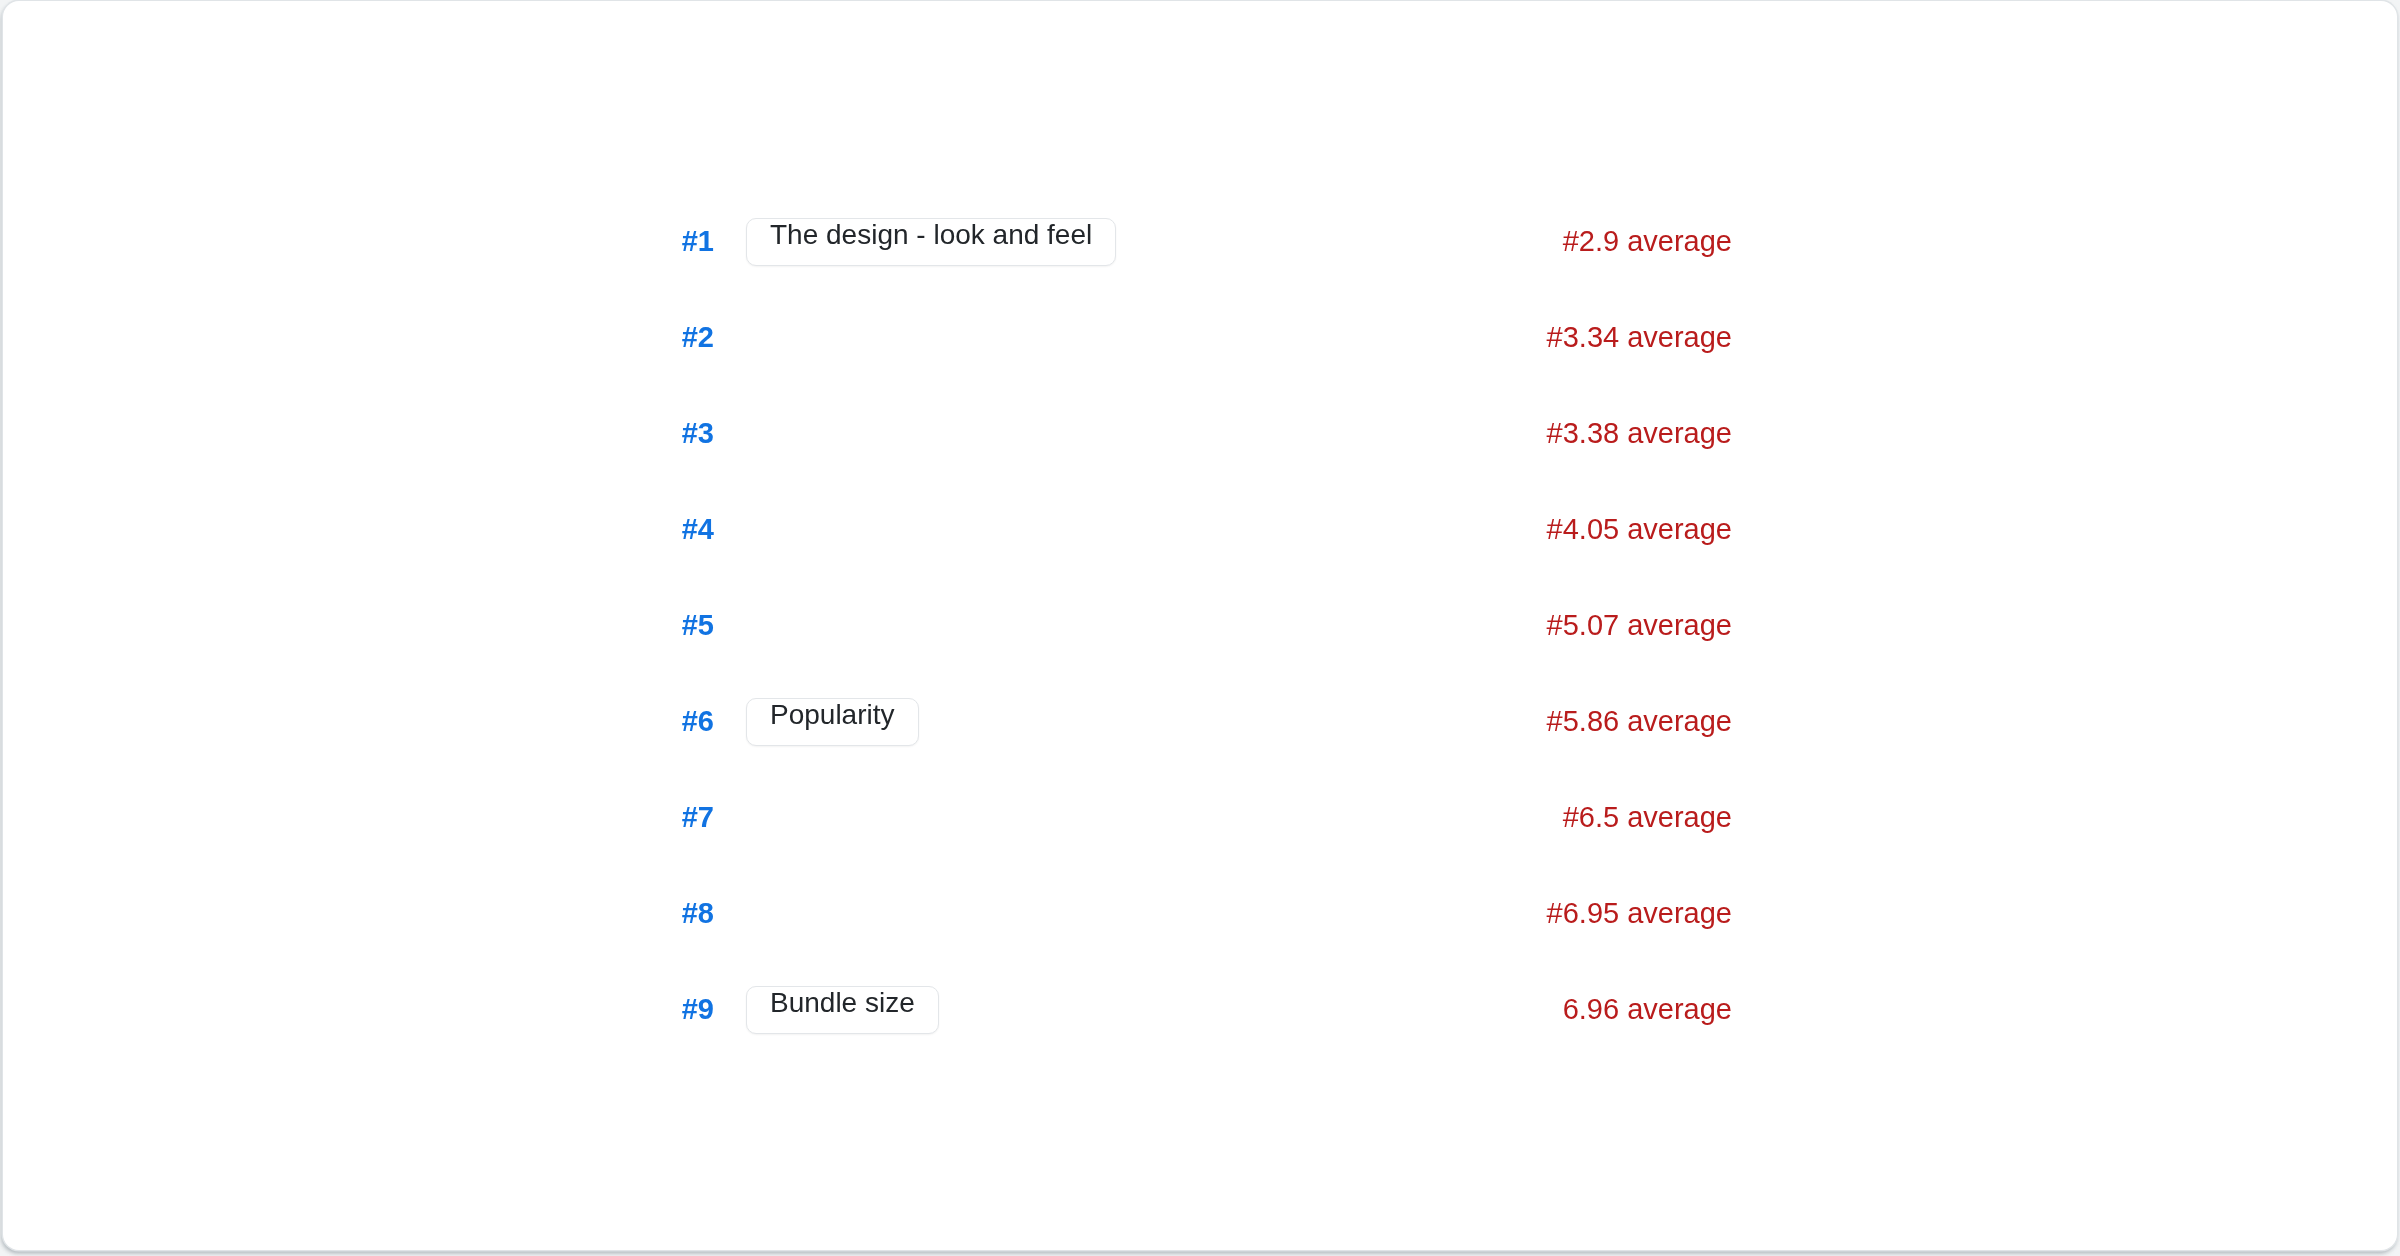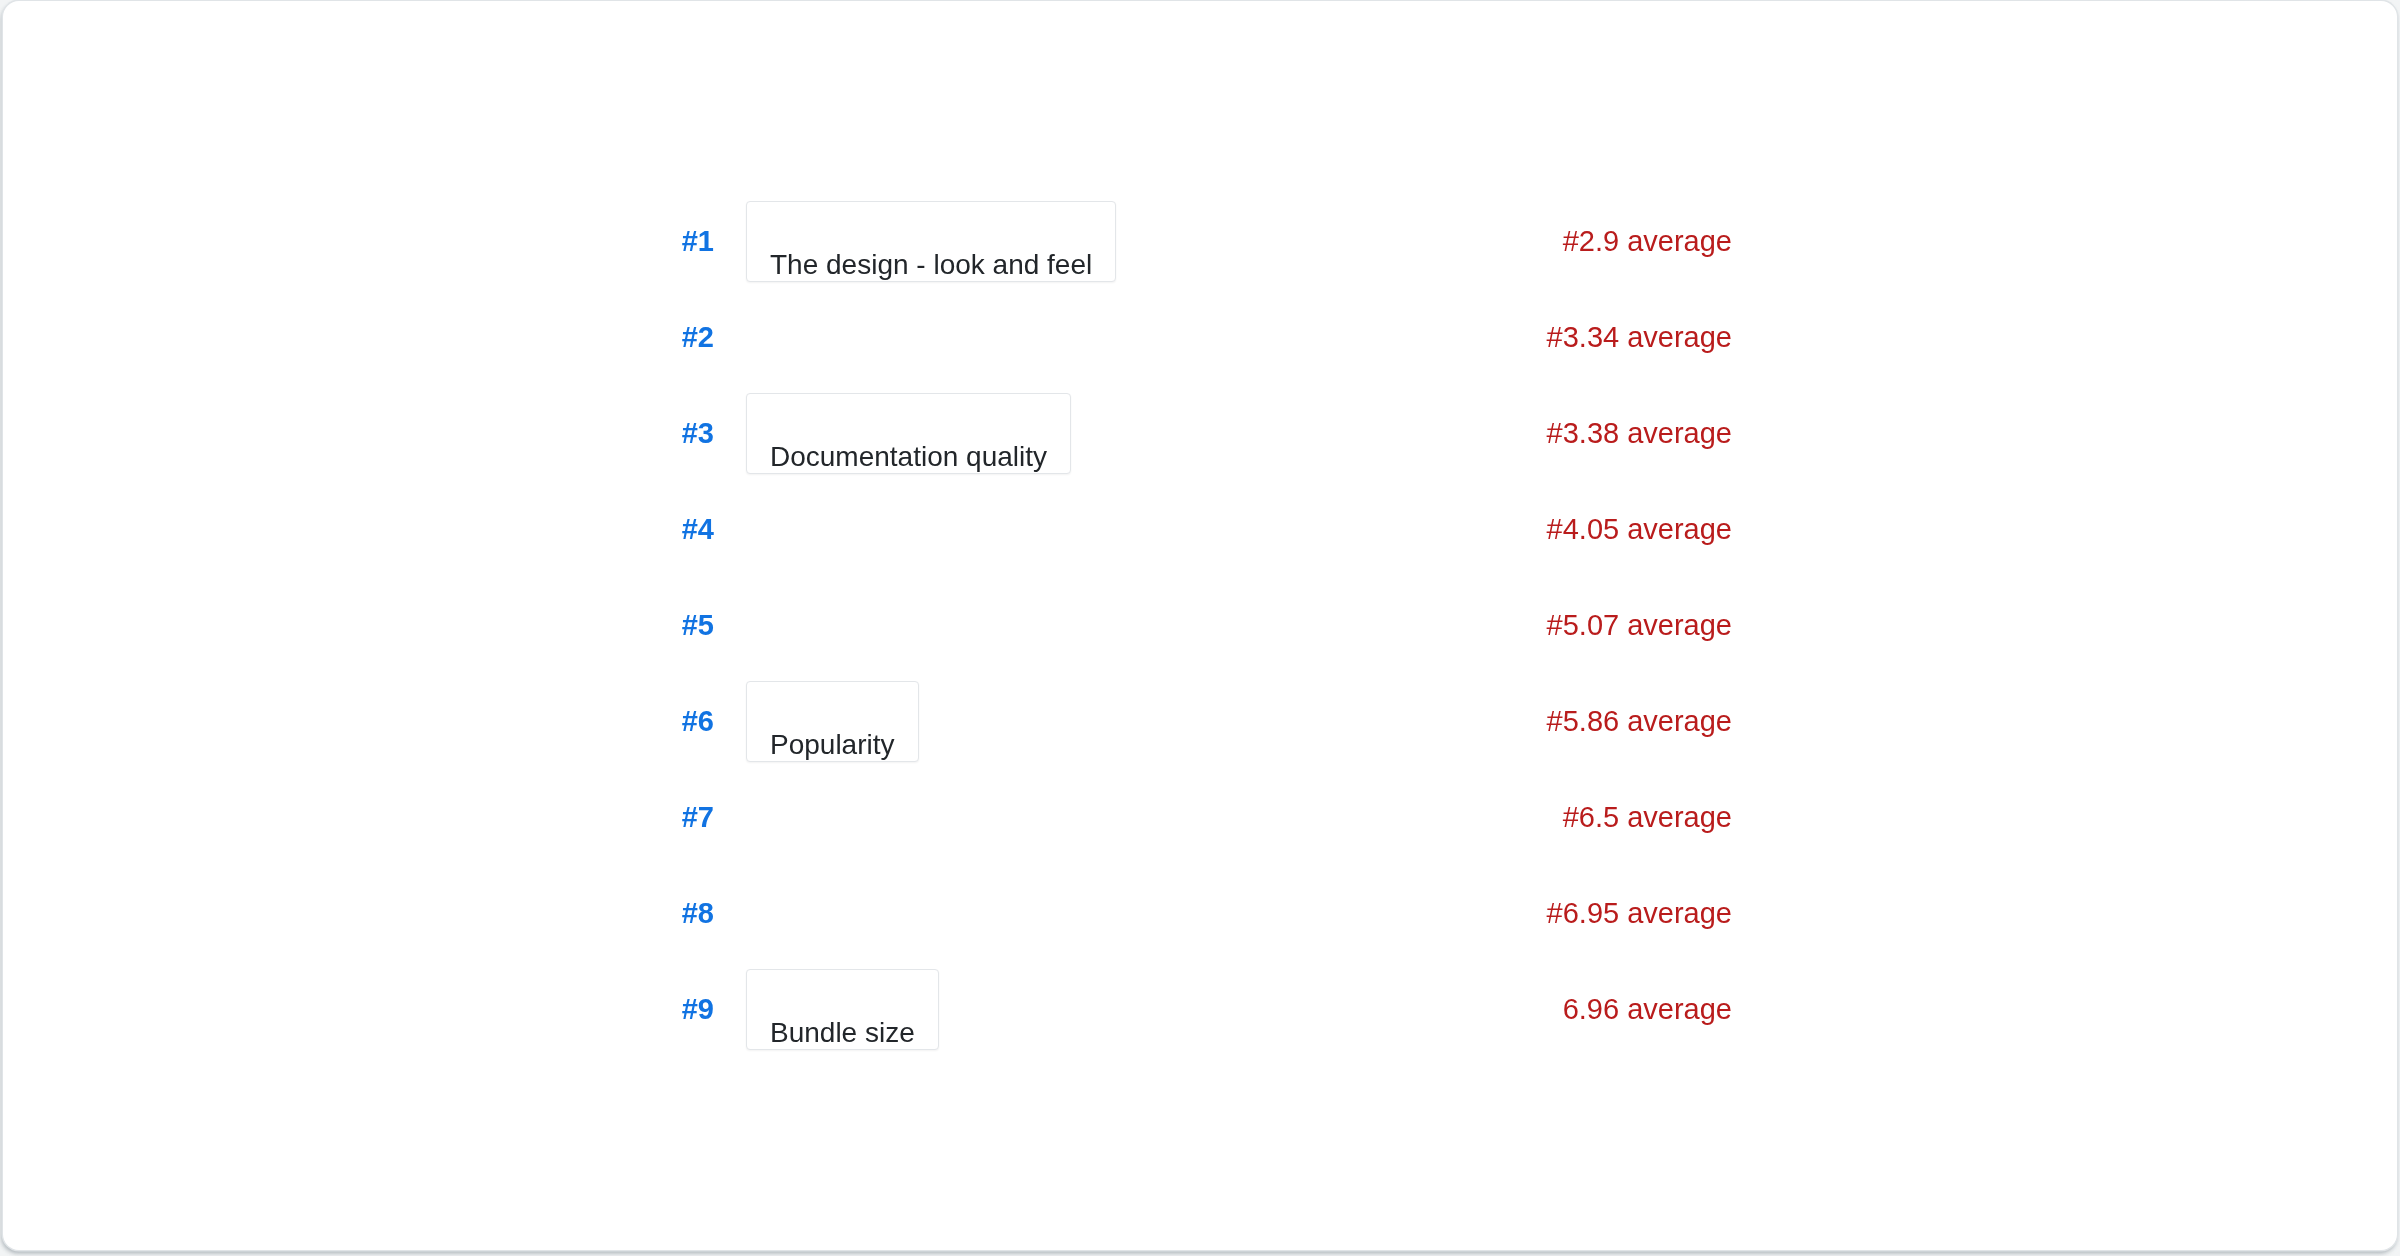--- a/index.html
+++ b/index.html
@@ -42,28 +42,28 @@
     width: 46px;
     flex: 0 0 46px;
     text-align: right;
     font-size: 29px;
     font-weight: 700;
     color: #1173e2;
     margin-right: 32px;
     white-space: nowrap;
   }
   .chip {
-    height: 81px;
+    height: 48px;
     box-sizing: border-box;
     background: #ffffff;
     border: 1.5px solid #e3e6e9;
-    border-radius: 4px;
+    border-radius: 10px;
     padding: 0 23px;
     display: flex;
-    align-items: flex-end;
+    align-items: flex-start;
     box-shadow: 0 1px 2px rgba(0, 0, 0, 0.05);
   }
   .chip-label {
     font-size: 28px;
     color: #22262a;
     white-space: nowrap;
   }
   .avg {
     margin-left: auto;
     font-size: 29px;
@@ -84,23 +84,20 @@
     <span class="avg">#2.9 average</span>
   </div>
 
   <div class="row">
     <span class="rank">#2</span>
     <span class="avg">#3.34 average</span>
   </div>
 
   <div class="row">
     <span class="rank">#3</span>
-    <span class="chip">
-      <span class="chip-label">Documentation quality</span>
-    </span>
     <span class="avg">#3.38 average</span>
   </div>
 
   <div class="row">
     <span class="rank">#4</span>
     <span class="avg">#4.05 average</span>
   </div>
 
   <div class="row">
     <span class="rank">#5</span>

